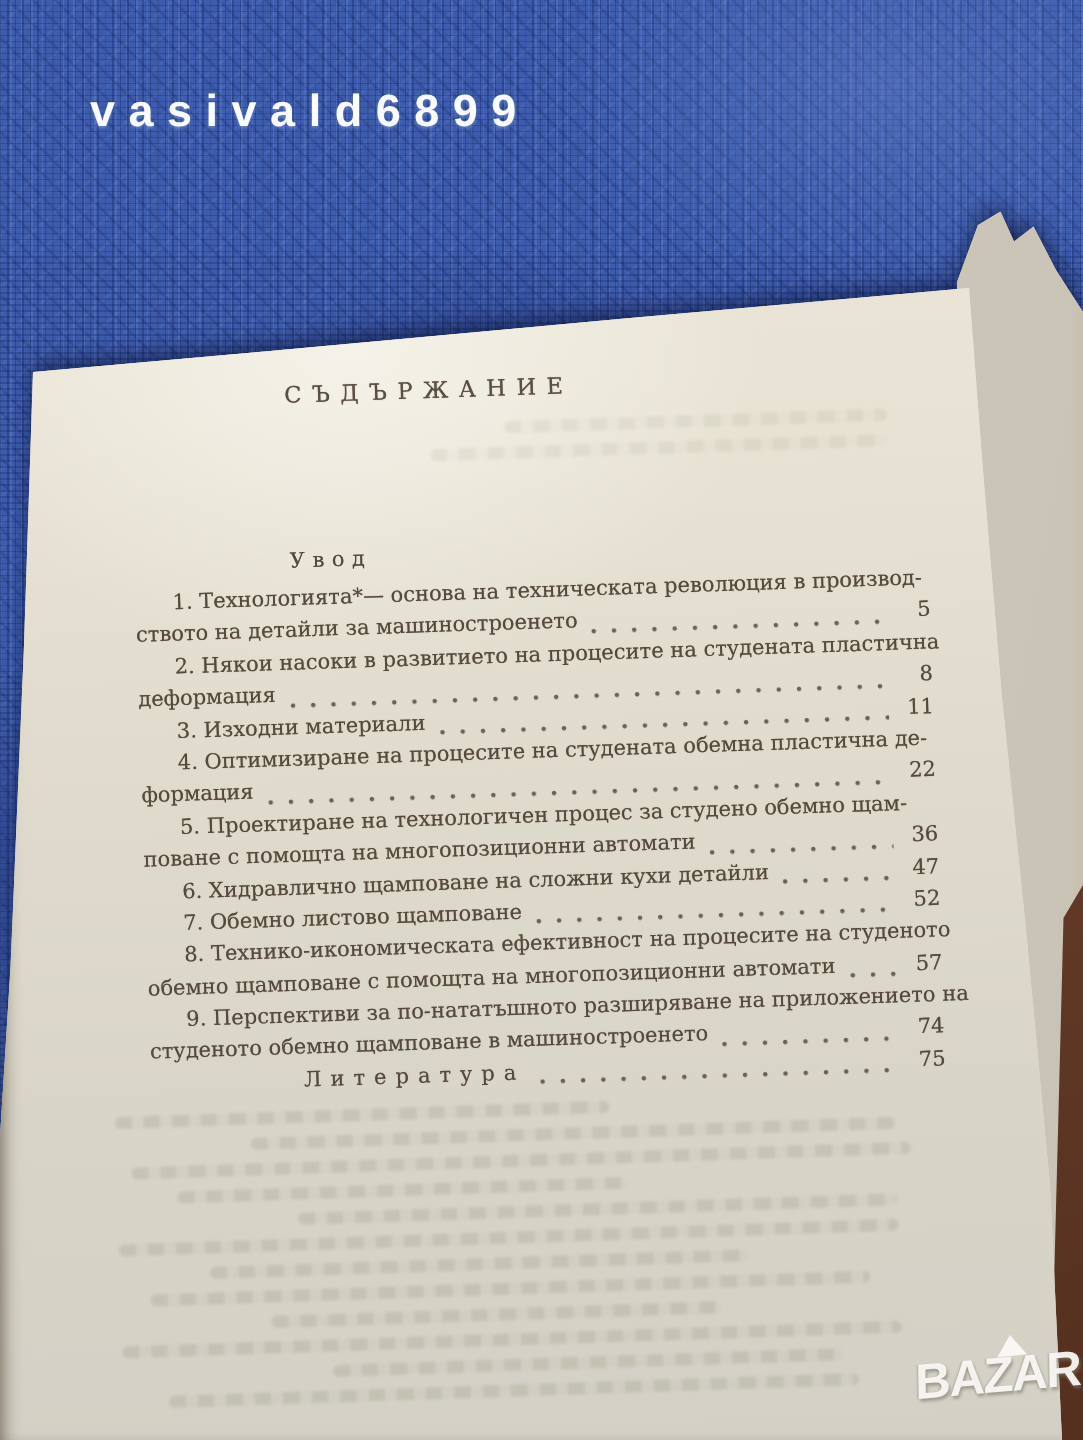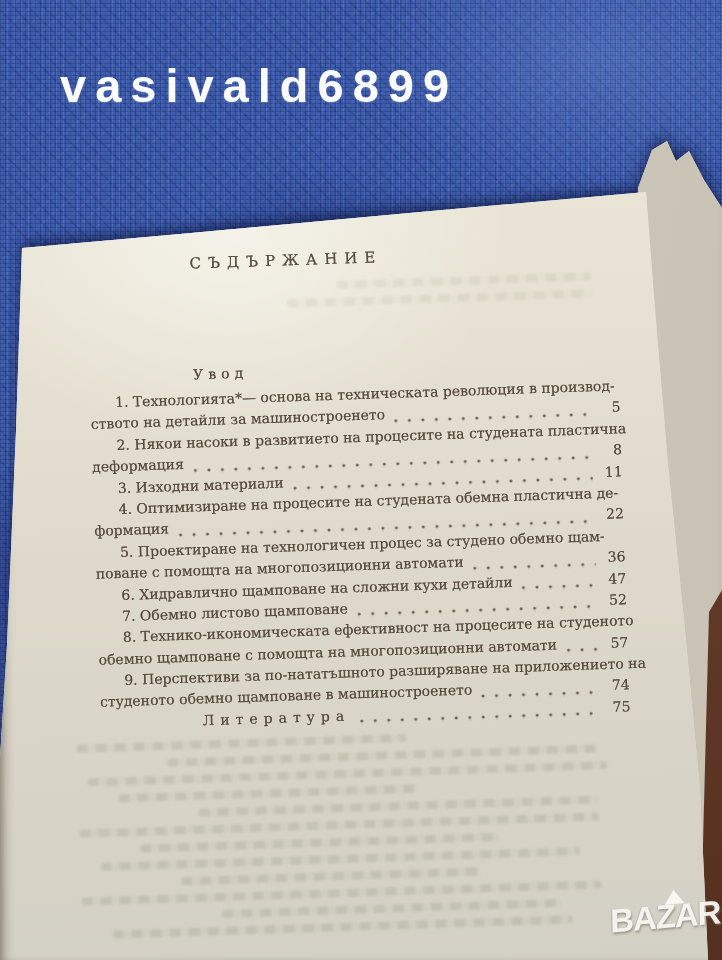--- a/index.html
+++ b/index.html
@@ -80,21 +80,21 @@
   .leader{
     flex:1;align-self:stretch;margin:0 4px 0 9px;
     background-image:radial-gradient(circle at 2px 2px, rgba(86,75,62,.85) 1.15px, transparent 1.8px);
     background-size:13.5px 5px;background-repeat:repeat-x;background-position:left bottom 4px;
   }
   .pg{width:26px;text-align:right;flex:none;text-shadow:0 0 .45px rgba(88,76,60,.7);}
   
   .seller{
     position:absolute;left:60px;top:58px;
     font-family:"Liberation Sans","DejaVu Sans",sans-serif;font-weight:700;
-    font-size:47px;letter-spacing:9px;color:rgba(255,255,255,.97);
+    font-size:30px;letter-spacing:9px;color:rgba(255,255,255,.97);
     text-shadow:0 1px 2px rgba(150,170,215,.45);
   }
   .bazar{
     position:absolute;left:610px;top:898px;transform:rotate(-5deg) skewX(-4deg);
     font-family:"Liberation Sans","DejaVu Sans",sans-serif;font-weight:900;
     font-size:33px;letter-spacing:-1px;color:rgba(251,250,246,.93);
     text-shadow:1px 2px 2px rgba(125,118,105,.55), -1px 0 1px rgba(125,118,105,.3);
   }
   .bazar-hat{
     position:absolute;left:664px;top:890px;width:0;height:0;transform:rotate(-6deg);

